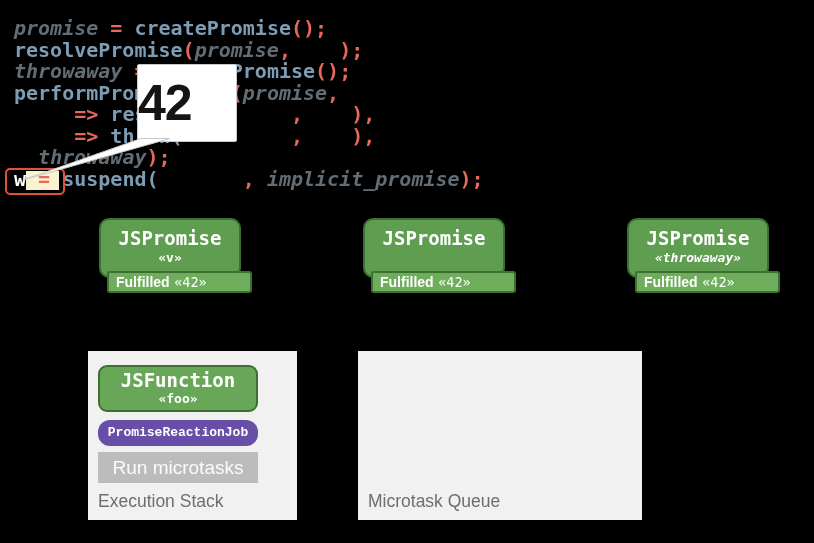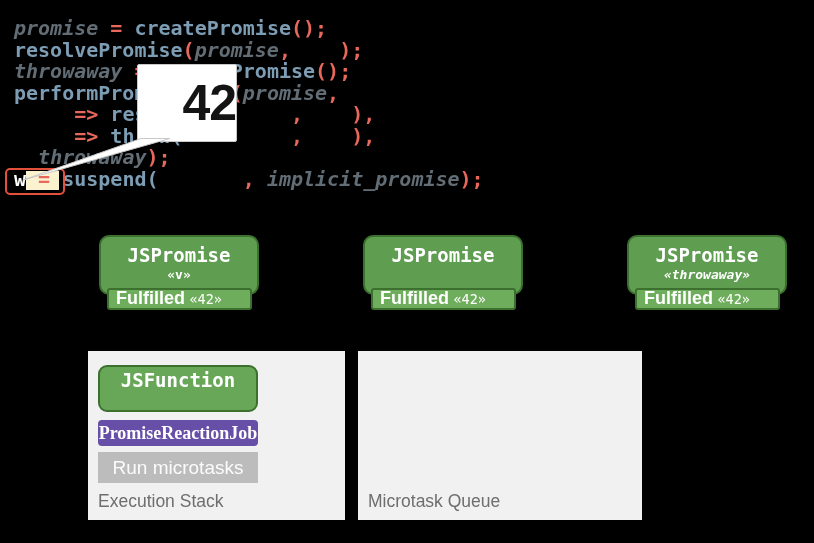--- a/index.html
+++ b/index.html
@@ -25,56 +25,56 @@
 
   
   .wbox-fill{position:absolute;left:26px;top:171px;width:33px;height:19px;
              background:var(--wbox-fill);z-index:0;}
   .wbox{position:absolute;left:5px;top:168px;width:56px;height:23px;
         border:2.5px solid var(--wbox-border);border-radius:5px;z-index:3;}
 
   
   .callout{position:absolute;left:137px;top:64px;width:98px;height:76px;background:#fff;
            border:1px solid var(--callout-border);border-radius:2px;z-index:5;
-           display:flex;align-items:center;justify-content:flex-end;}
+           display:flex;align-items:center;justify-content:flex-start;}
   .callout span{font-weight:bold;font-size:50px;color:#141414;letter-spacing:-1px;}
   .tail{position:absolute;left:0;top:0;width:814px;height:543px;z-index:6;pointer-events:none;}
 
   
-  .promise{position:absolute;top:218px;width:160px;margin-top:17px;}
+  .promise{position:absolute;top:218px;width:142px;}
   .promise:nth-child(1){left:99px;} .promise:nth-child(2){left:363px;} .promise:nth-child(3){left:627px;}
   .pmain{box-sizing:border-box;height:60px;background:var(--green);
          border:2px solid var(--green-border);border-radius:10px;text-align:center;color:#fff;
          font-family:"DejaVu Sans Mono",monospace;}
   .ptitle{font-size:19px;font-weight:bold;margin-top:7px;}
   .psub{font-size:13px;font-weight:bold;margin-top:1px;}
   .psub.it{font-style:italic;}
   .pstrip{box-sizing:border-box;position:absolute;left:8px;top:53px;width:145px;height:22px;
           background:var(--strip);border:2px solid var(--green-border);border-radius:3px;
           color:#fff;padding-left:7px;line-height:17px;white-space:nowrap;}
-  .pstatus-label{font-weight:bold;font-size:18px;font-family:"Liberation Sans",sans-serif;}
+  .pstatus-label{font-weight:bold;font-size:14px;font-family:"Liberation Sans",sans-serif;}
   .pstatus-value{font-size:13.5px;font-family:"DejaVu Sans Mono",monospace;text-align:right;}
 
   
   .panel{position:absolute;top:351px;height:169px;background:var(--panel);}
-  .panel.exec{left:88px;width:257px;}
+  .panel.exec{left:88px;width:209px;}
   .panel.micro{left:358px;width:284px;}
   .panel-label{position:absolute;left:10px;bottom:8px;font-size:17.5px;color:var(--label);}
 
   
   .frame{position:absolute;left:10px;width:160px;box-sizing:border-box;text-align:center;
          color:#fff;border-radius:9px;}
   .frame.function{top:14px;height:47px;background:var(--fn-green);
                   border:2px solid var(--green-border);
                   font-family:"DejaVu Sans Mono",monospace;}
   .frame.function .ftitle{font-size:19px;font-weight:bold;margin-top:2px;}
   .frame.function .fsub{font-size:13px;font-weight:bold;}
   .frame.job{top:69px;height:26px;background:var(--purple);
-             font-family:Liberation Serif, serif;font-size:18px;font-weight:bold;
-             line-height:26px;border-radius:4px;}
+             font-family:Liberation Mono, monospace;font-size:13px;font-weight:bold;
+             line-height:26px;border-radius:12px;}
   .frame.microtasks{top:101px;height:31px;background:var(--graybox);color:#fbfbfb;
                     font-family:"Liberation Sans",sans-serif;font-size:19px;line-height:31px;
                     border-radius:0;}
 </style>
 </head>
 <body>
 
 <div class="stage">
 
   <div class="wbox-fill"></div>
@@ -103,20 +103,21 @@
           <div class="psub it">«throwaway»</div>
         </div>
         <div class="pstrip"><span class="pstatus-label">Fulfilled</span> <span class="pstatus-value">«42»</span></div>
       </div>
     </div>
 
   <div class="panel exec">
     <div id="frames">
         <div class="frame function">
           <div class="ftitle">JSFunction</div>
+          <div class="fsub">«foo»</div>
         </div>
         <div class="frame job">PromiseReactionJob</div>
         <div class="frame microtasks">Run microtasks</div>
       </div>
     <div class="panel-label">Execution Stack</div>
   </div>
 
   <div class="panel micro">
     <div class="panel-label">Microtask Queue</div>
   </div>

